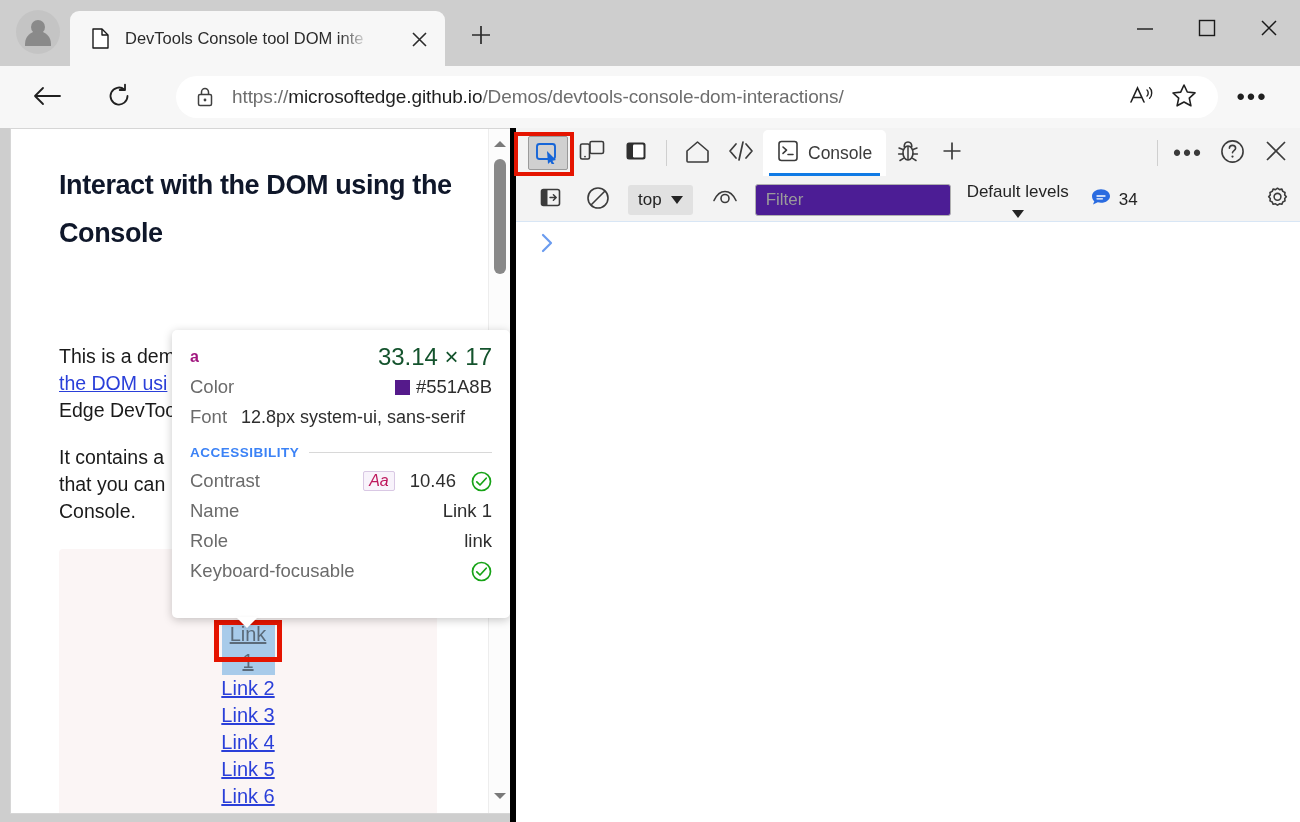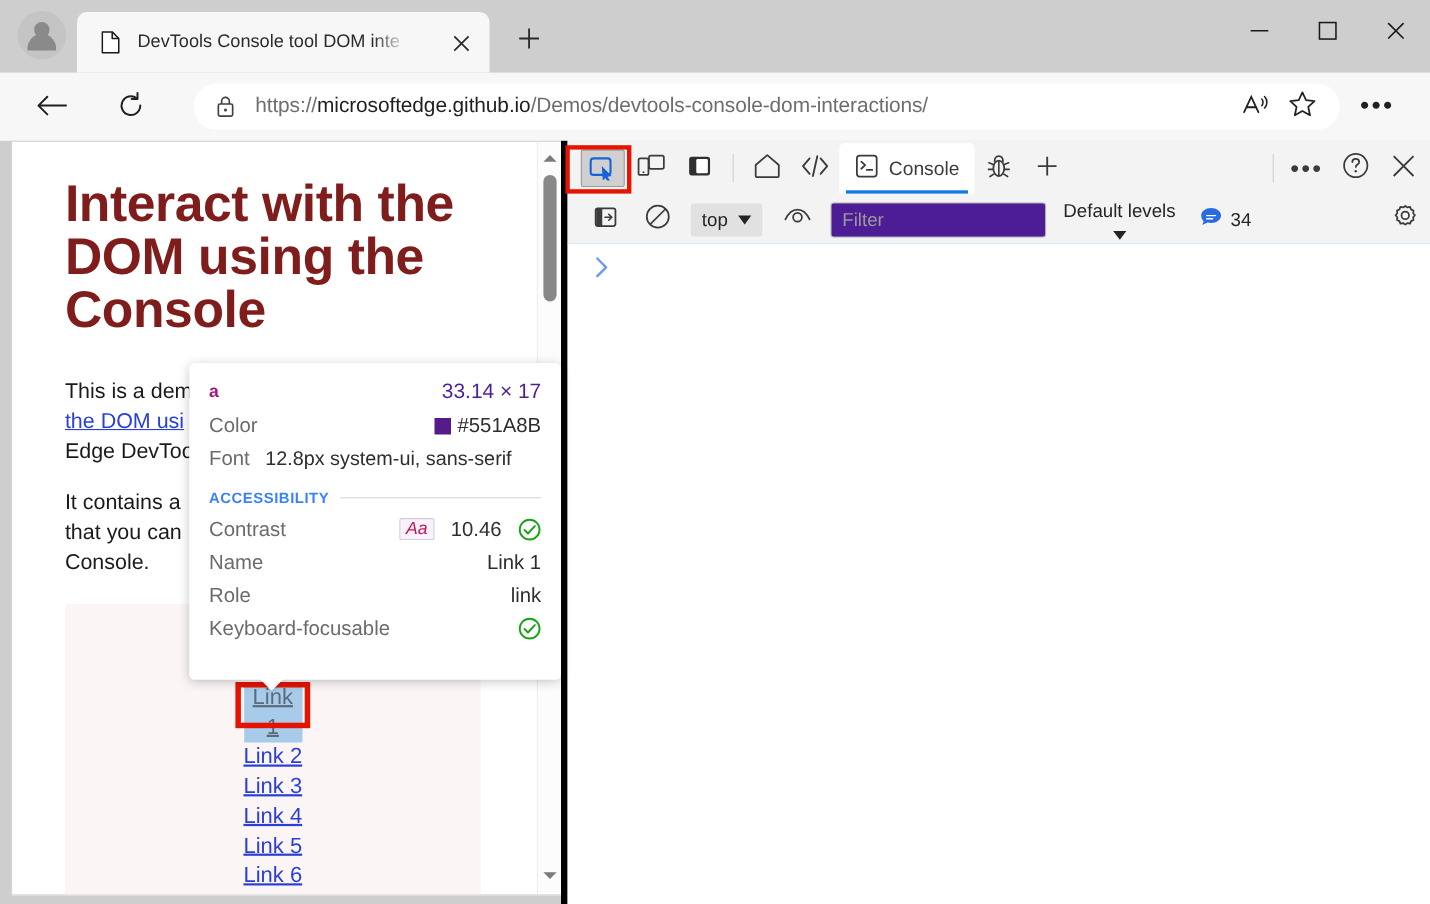--- a/index.html
+++ b/index.html
@@ -132,22 +132,22 @@
     background: #ffffff;
     border: 1px solid #d6d6d6;
     border-right: none;
     overflow: hidden;
   }
   .page-inner { position: absolute; left: 0; top: 0; width: 480px; height: 100%; }
 
   .h1 {
     position: absolute; left: 48px; top: 32px;
     width: 400px;
-    font-size: 47px; line-height: 48px;
-    font-weight: bold; color: #7f1d1d;
+    font-size: 27px; line-height: 48px;
+    font-weight: bold; color: #0f172a;
     letter-spacing: -0.4px;
   }
   .para1 {
     position: absolute; left: 48px; top: 214px;
     width: 420px;
     font-size: 19.5px; line-height: 27px;
     color: #1a1a1a;
   }
   .para1 a { color: #2a3fd9; text-decoration: underline; }
   .para2 {
@@ -226,21 +226,21 @@
     border-left: 11px solid transparent;
     border-right: 11px solid transparent;
     border-top: 11px solid #ffffff;
     filter: drop-shadow(0 2px 2px rgba(0,0,0,0.12));
   }
   .tip-row {
     display: flex; align-items: center; justify-content: space-between;
     height: 30px;
   }
   .tip-tag { color: #a1177f; font-weight: bold; font-size: 16px; }
-  .tip-dim { color: #4c1d95; font-size: 19px; }
+  .tip-dim { color: #14532d; font-size: 24px; }
   .tip-label { color: #6b6b6b; }
   .tip-val { color: #2e2e2e; display: flex; align-items: center; gap: 3px; }
   .swatch {
     display: inline-block; width: 15px; height: 15px;
     background: #551A8B; margin-right: 3px;
     vertical-align: -1px;
   }
   .tip-font-row { display: flex; align-items: center; gap: 14px; height: 30px; }
   .tip-font-val { color: #2e2e2e; font-size: 18px; }
 

